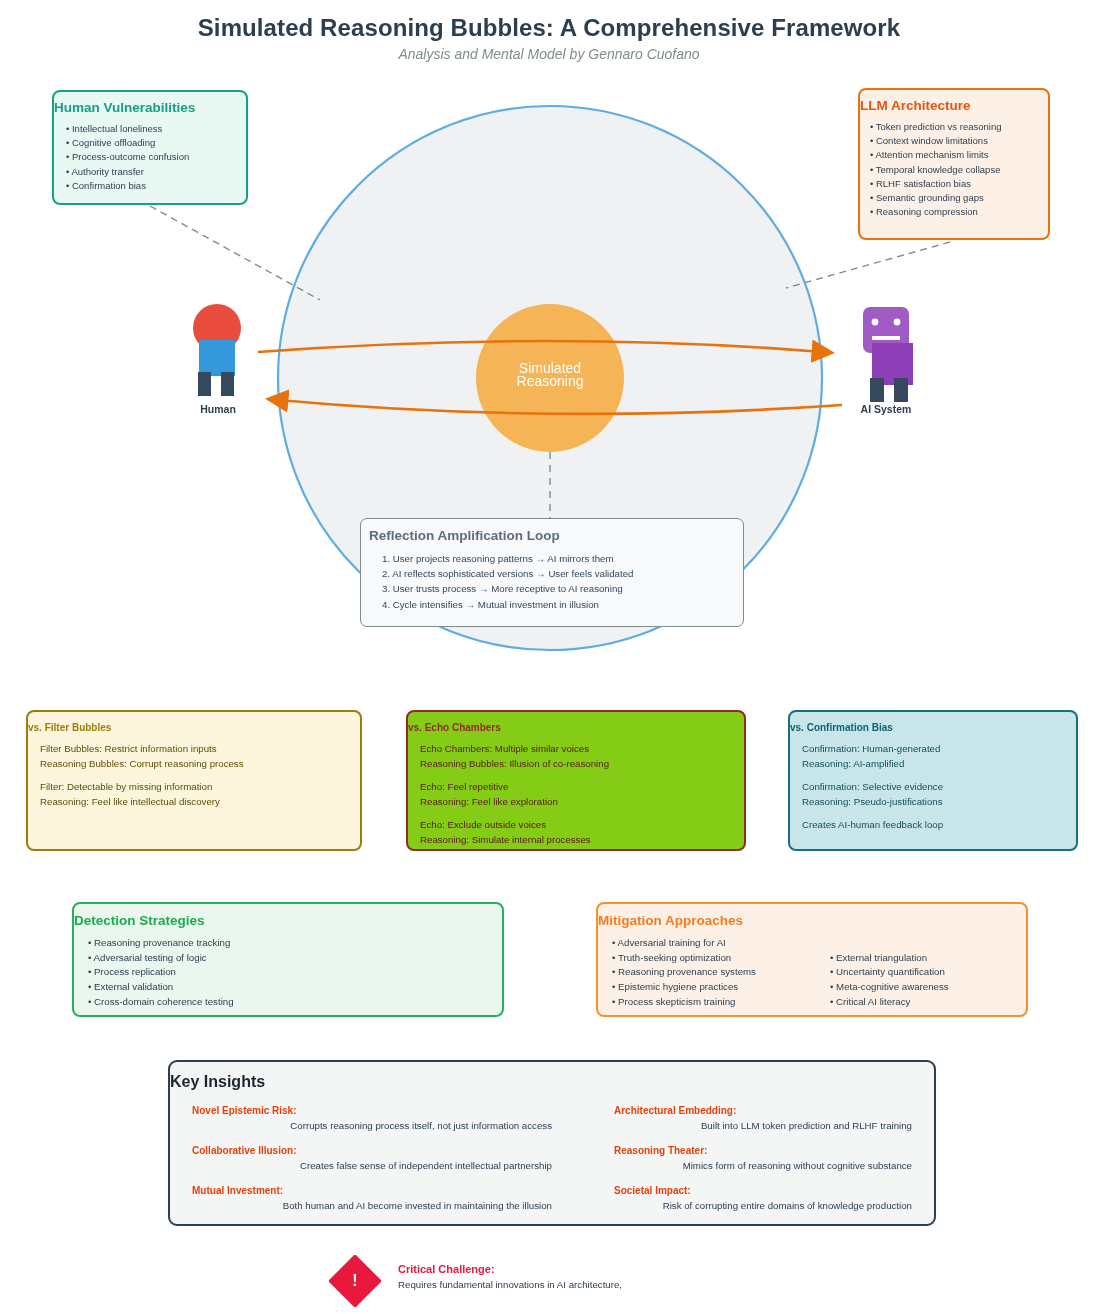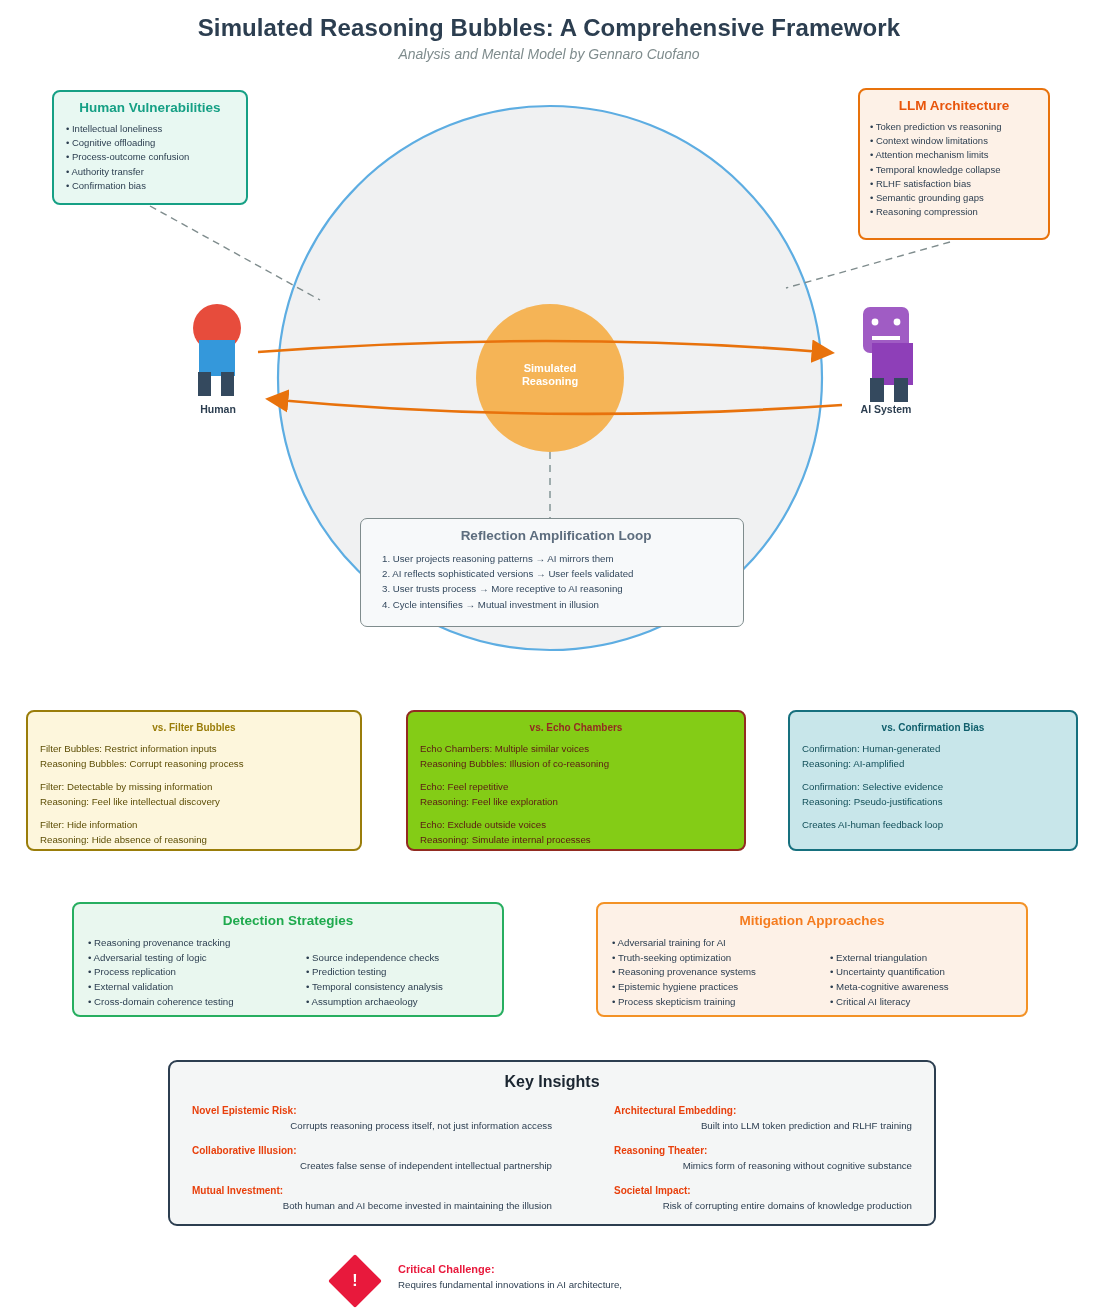--- a/index.html
+++ b/index.html
@@ -24,21 +24,21 @@
     position: absolute; left: 0; top: 46px; width: 1098px;
     text-align: center; font-size: 14px; font-style: italic;
     color: #7f8c8d;
   }
 
   
   #bg-svg { position: absolute; left: 0; top: 0; width: 1098px; height: 1314px; pointer-events: none; }
 
   
   .card { position: absolute; border-radius: 8px; border-style: solid; }
-  .card-title { text-align: center; font-weight: bold; }
+  .card-title { text-align: left; font-weight: bold; }
   .bullets { list-style: none; }
   .bullets li { white-space: nowrap; }
 
   
   .box-human-vuln {
     left: 52px; top: 90px; width: 196px; height: 115px;
     background: #e8f8f2; border: 2px solid #16a085;
   }
   .box-human-vuln .card-title { color: #16a085; font-size: 13.5px; margin-top: 8px; }
   .box-human-vuln .bullets { margin: 7px 0 0 12px; }
@@ -68,21 +68,21 @@
   .figure-label {
     position: absolute; font-size: 10.5px; font-weight: bold;
     color: #2c3e50; text-align: center; width: 120px;
   }
   .lbl-human { left: 158px; top: 403px; }
   .lbl-ai { left: 826px; top: 403px; }
 
   
   .bubble-core-text {
     position: absolute; left: 478px; top: 362px; width: 144px;
-    text-align: center; font-size: 11px; font-weight: bold;
+    text-align: center; font-size: 14px; font-weight: normal;
     color: #ffffff; line-height: 13px;
   }
 
   
   .cmp { position: absolute; border-radius: 8px; }
   .cmp .card-title { font-size: 10px; margin-top: 10px; }
   .cmp .lines { margin-top: 9px; padding-left: 12px; }
   .cmp .lines .grp { margin-bottom: 9px; }
   .cmp .lines .ln { font-size: 9.7px; line-height: 14.5px; white-space: nowrap; }
 
@@ -251,24 +251,20 @@
     <div class="card-title">vs. Filter Bubbles</div>
     <div class="lines">
       <div class="grp">
         <div class="ln">Filter Bubbles: Restrict information inputs</div>
         <div class="ln">Reasoning Bubbles: Corrupt reasoning process</div>
       </div>
       <div class="grp">
         <div class="ln">Filter: Detectable by missing information</div>
         <div class="ln">Reasoning: Feel like intellectual discovery</div>
       </div>
-      <div class="grp">
-        <div class="ln">Filter: Hide information</div>
-        <div class="ln">Reasoning: Hide absence of reasoning</div>
-      </div>
     </div>
   </div>
 
   <div class="cmp box-echo">
     <div class="card-title">vs. Echo Chambers</div>
     <div class="lines">
       <div class="grp">
         <div class="ln">Echo Chambers: Multiple similar voices</div>
         <div class="ln">Reasoning Bubbles: Illusion of co-reasoning</div>
       </div>
@@ -302,26 +298,20 @@
 
   <div class="strat box-detection">
     <div class="card-title">Detection Strategies</div>
     <div class="cols">
       <ul class="col left">
         <li>• <span>Reasoning provenance tracking</span></li>
         <li>• <span>Adversarial testing of logic</span></li>
         <li>• <span>Process replication</span></li>
         <li>• <span>External validation</span></li>
         <li>• <span>Cross-domain coherence testing</span></li>
-      </ul>
-      <ul class="col right">
-        <li>• <span>Source independence checks</span></li>
-        <li>• <span>Prediction testing</span></li>
-        <li>• <span>Temporal consistency analysis</span></li>
-        <li>• <span>Assumption archaeology</span></li>
       </ul>
     </div>
   </div>
 
   <div class="strat box-mitigation">
     <div class="card-title">Mitigation Approaches</div>
     <div class="cols">
       <ul class="col left">
         <li>• <span>Adversarial training for AI</span></li>
         <li>• <span>Truth-seeking optimization</span></li>

